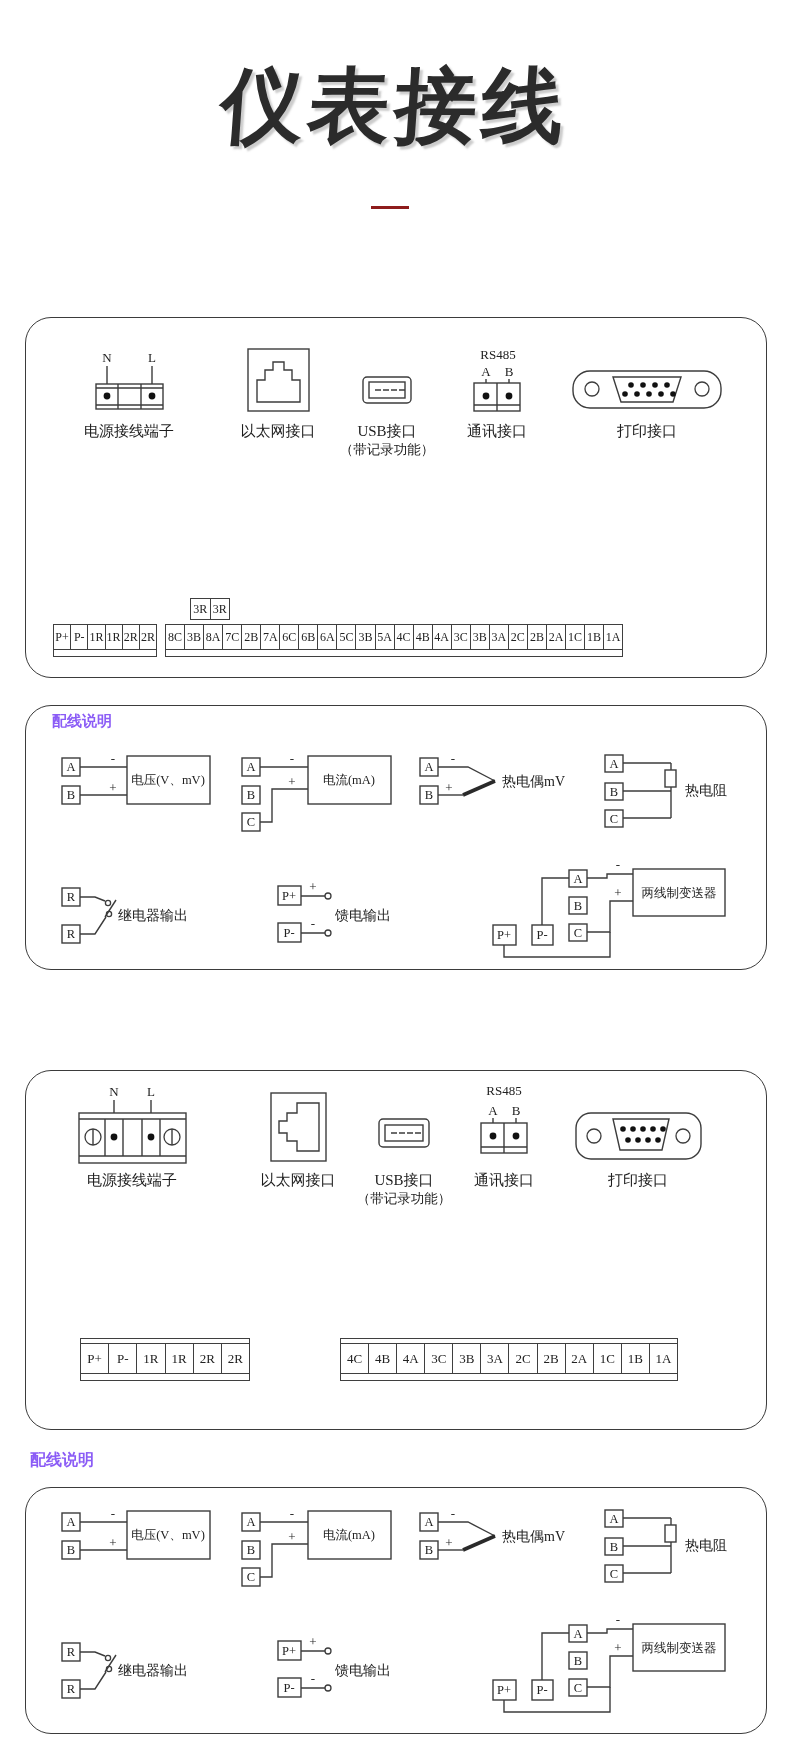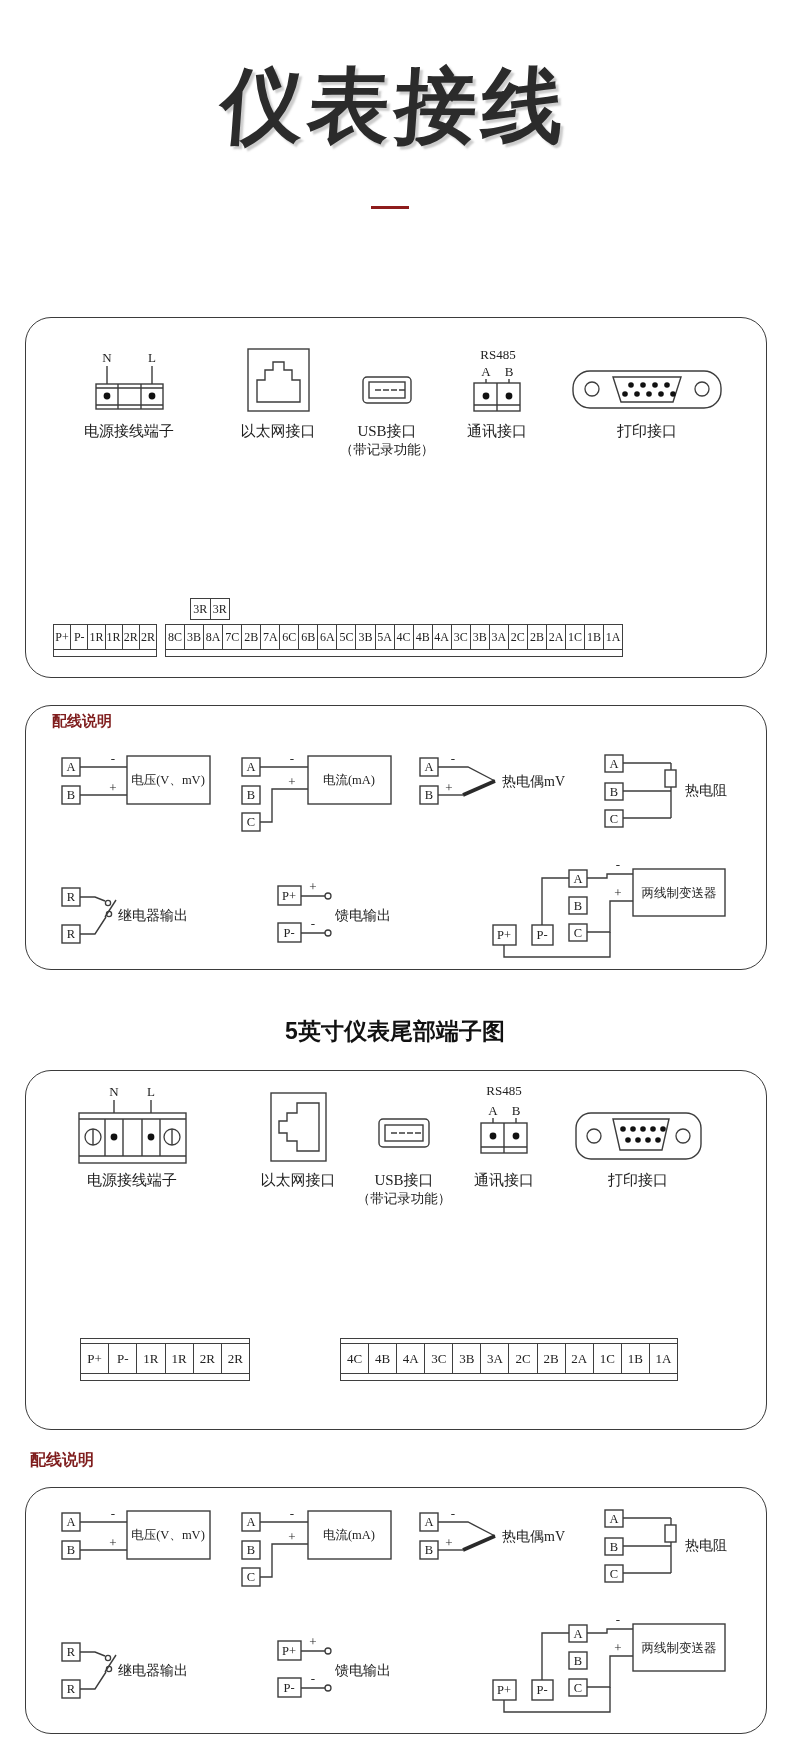--- a/index.html
+++ b/index.html
@@ -10,21 +10,21 @@
          letter-spacing:5px;color:#2b2b2b;transform:skewX(-4deg);
          text-shadow:3px 3px 2px rgba(110,110,110,.35);}
   .redrule{left:371px;top:206px;width:38px;height:3px;background:#8e1c1c;}
   .h2{left:0;width:790px;text-align:center;font-size:23px;font-weight:bold;color:#111;}
   .h2a{top:251px;} .h2b{top:1016px;}
   .panel{border:1.6px solid #3b3b3b;border-radius:26px;background:#fff;}
   .p1{left:25px;top:317px;width:740px;height:359px;}
   .p2{left:25px;top:705px;width:740px;height:263px;}
   .p3{left:25px;top:1070px;width:740px;height:358px;}
   .p4{left:25px;top:1487px;width:740px;height:245px;}
-  .note{font-weight:bold;color:#7f1d1d;}
+  .note{font-weight:bold;color:#8b5cf6;}
   .note1{left:52px;top:712px;font-size:15px;}
   .note2{left:30px;top:1450px;font-size:16px;}
   svg{position:absolute;left:0;top:0;overflow:visible;}
   svg .w{fill:none;stroke:#3c3c3c;stroke-width:1.4;}
   svg .wk{fill:none;stroke:#2a2a2a;stroke-width:3.6;}
   svg .lb{fill:#fff;stroke:#3c3c3c;stroke-width:1.4;}
   svg .lt{font-family:"Liberation Serif",serif;font-size:12.5px;fill:#222;text-anchor:middle;}
   svg .dl{font-family:"Liberation Serif",serif;font-size:12.5px;fill:#222;}
   svg .dls{font-family:"Liberation Serif",serif;font-size:14px;fill:#222;}
   svg .pol{font-family:"Liberation Serif",serif;font-size:13px;fill:#222;text-anchor:middle;}
@@ -256,21 +256,20 @@
       <path class="w" d="M562,130 H582 V126 H608"></path>
       <path class="w" d="M562,184 H585 V153 H608"></path>
       <path class="w" d="M479,197 V209 H585 V184"></path>
       <text class="pol" x="593" y="121">-</text>
       <text class="pol" x="593" y="149">+</text>
       <rect class="lb" x="608" y="121" width="92" height="47"></rect>
       <text class="dl" x="654" y="149" text-anchor="middle">两线制变送器</text>
     </g>
   </svg>
 
-  <div class="abs h2 h2b">5英寸仪表尾部端子图</div>
 
   <div class="abs panel p3">
     <svg width="740" height="220" viewBox="0 0 740 220">
       <g>
         <text class="sm" x="88" y="25">N</text>
         <text class="sm" x="125" y="25">L</text>
         <path class="w" d="M88,29 V66 M125,29 V66"></path>
         <rect class="lb" x="53" y="42" width="107" height="50"></rect>
         <path class="w" d="M53,48 H160 M53,85 H160 M79,48 V85 M97,48 V85 M116,48 V85 M134,48 V85"></path>
         <circle class="oc" cx="67" cy="66" r="8"></circle>

